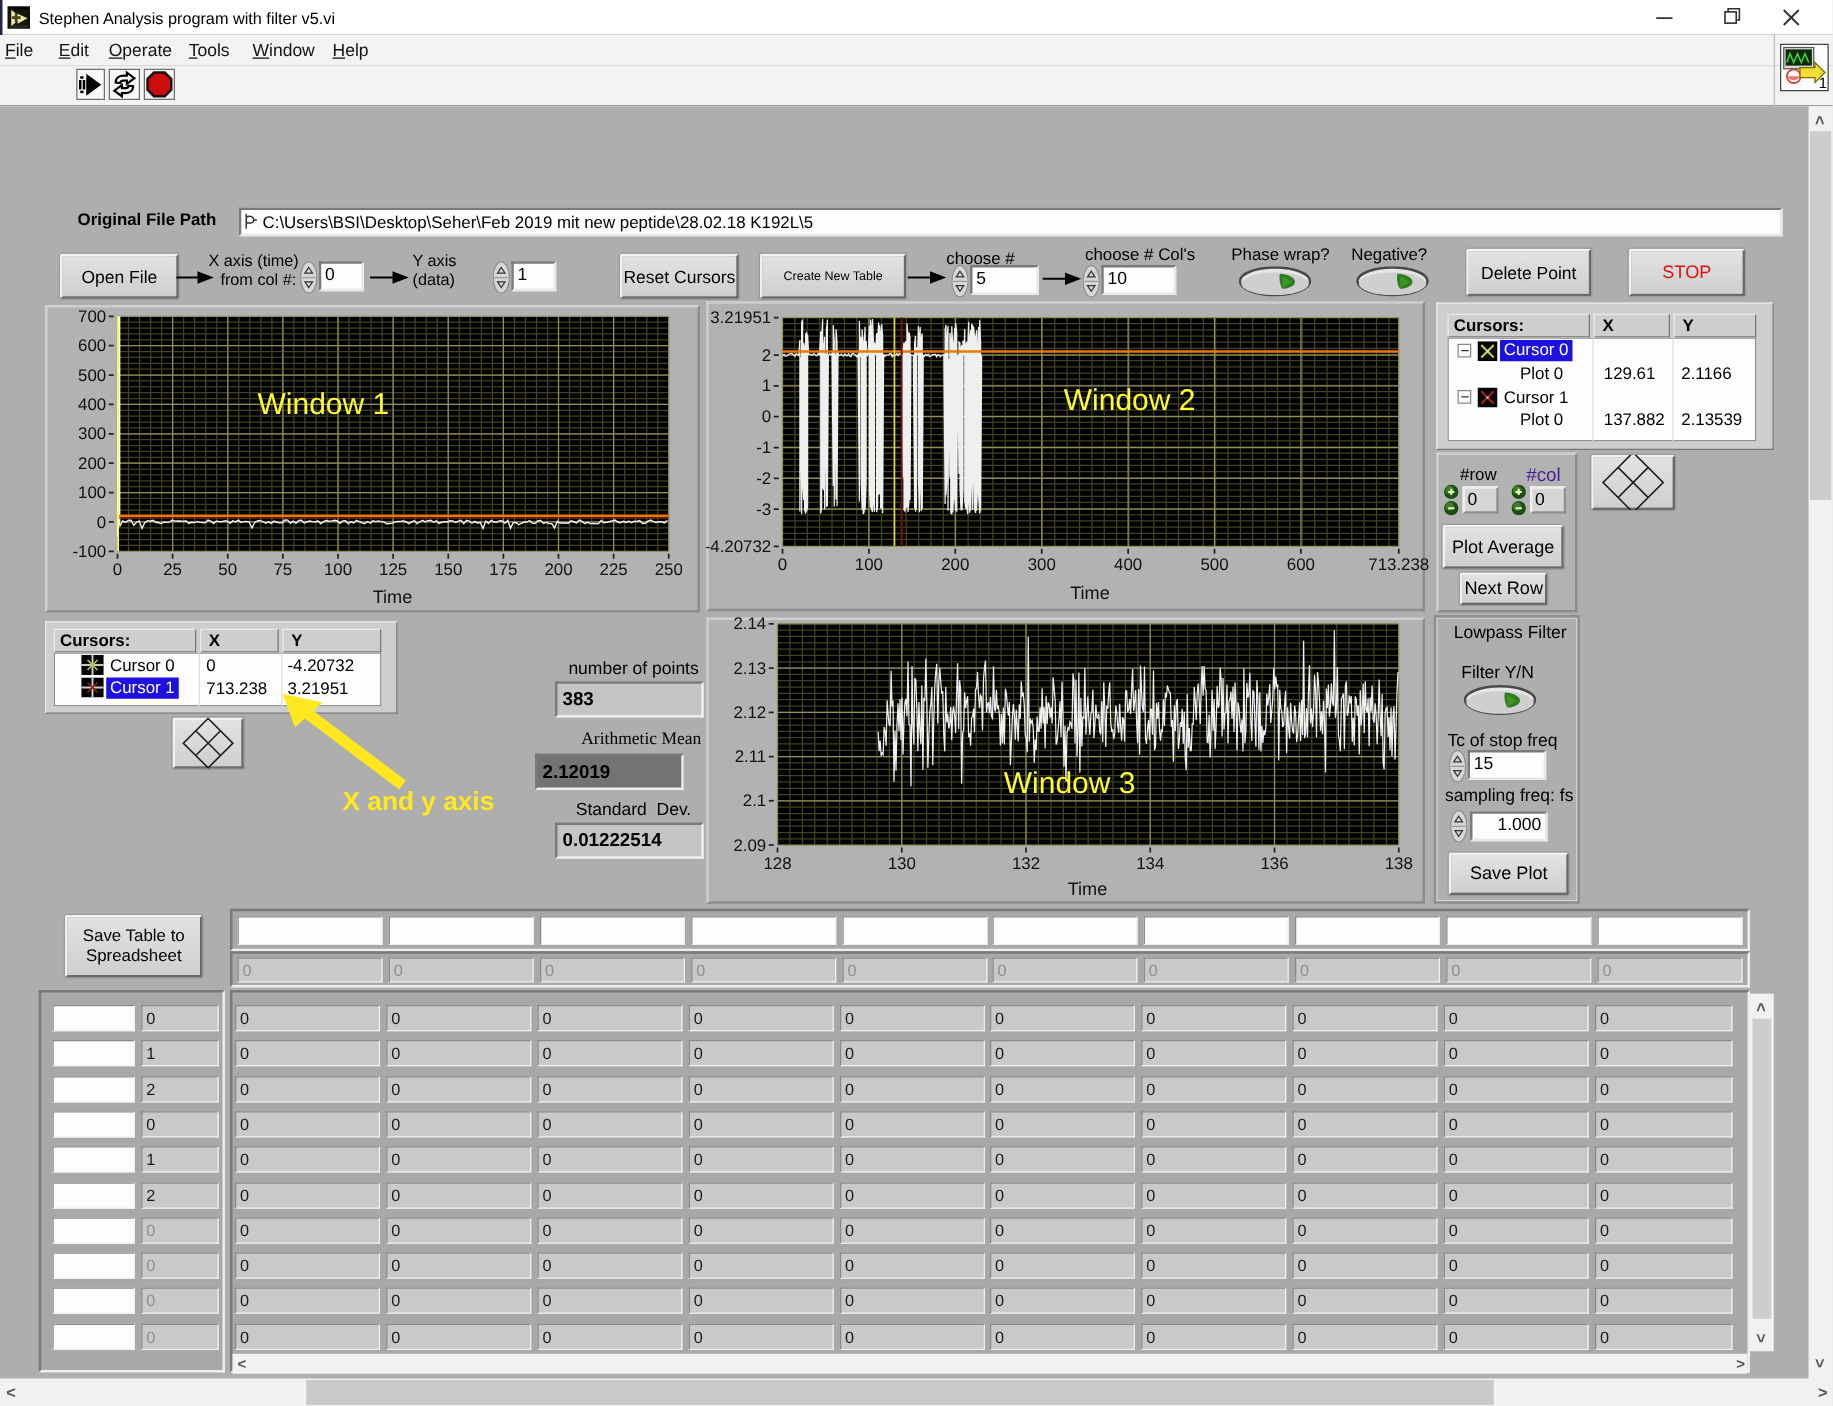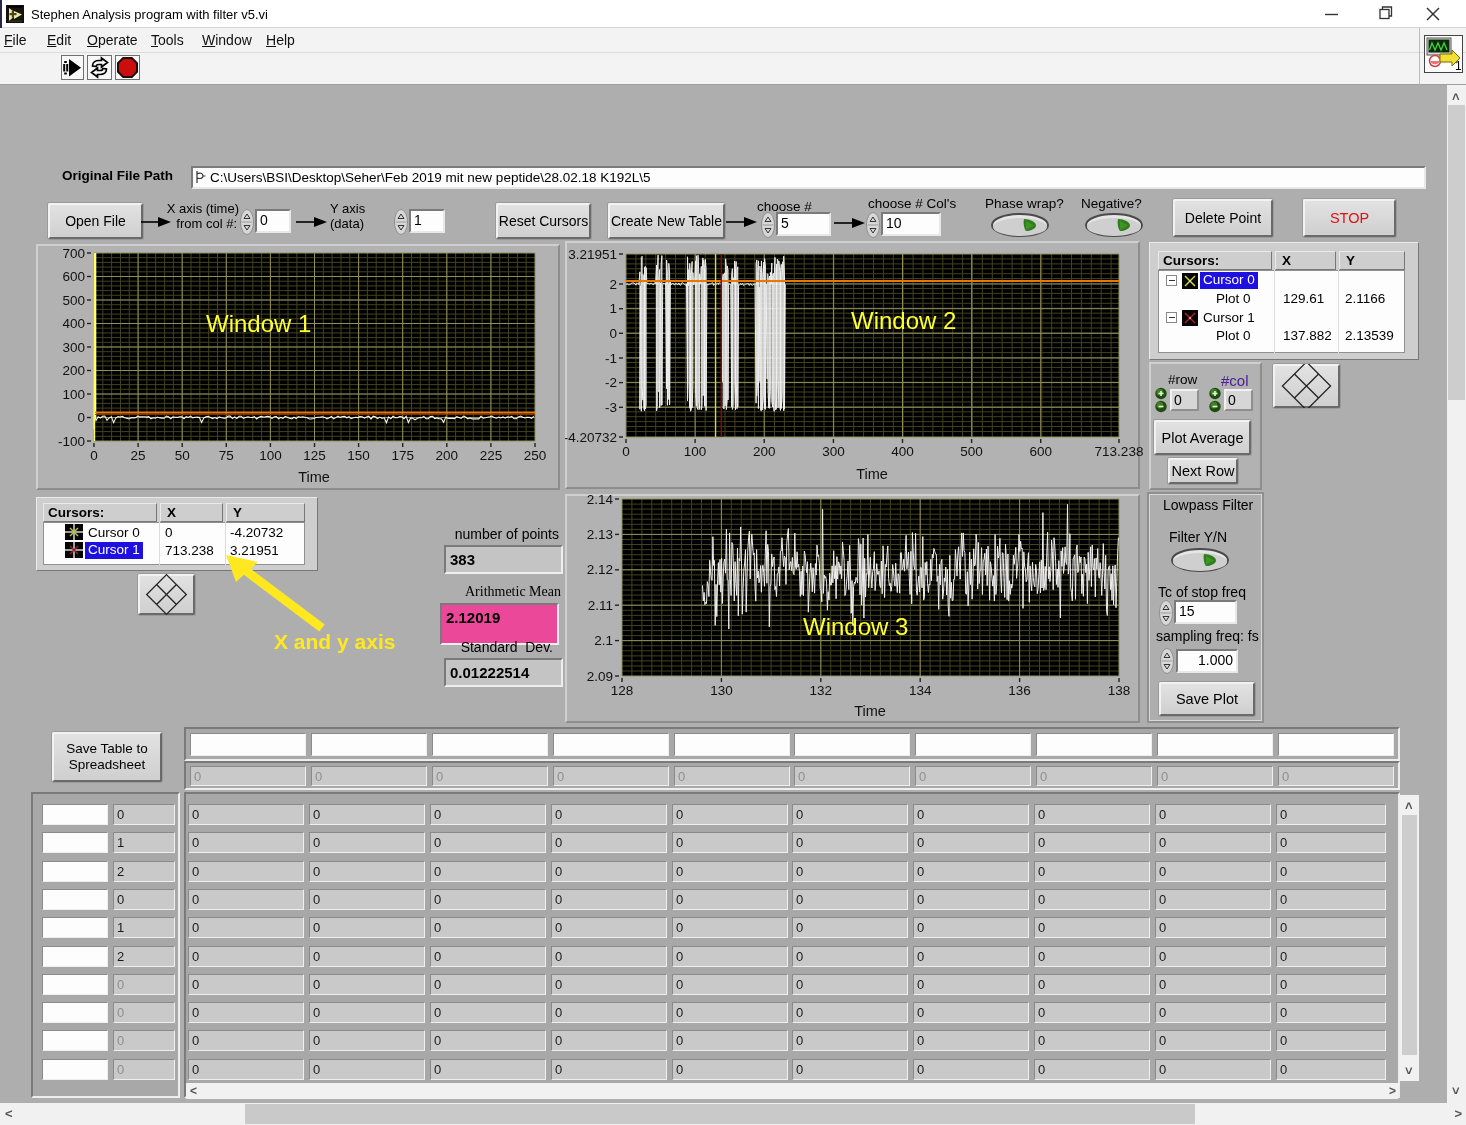--- a/index.html
+++ b/index.html
@@ -99,21 +99,21 @@
 <ellipse cx="7" cy="13" rx="6.5" ry="12.5" fill="#d7d7d7" stroke="#8f8f8f"></ellipse>
 <polygon points="7,5 10,9.5 4,9.5" fill="none" stroke="#333" stroke-width="1"></polygon>
 <polygon points="7,21 10,16.5 4,16.5" fill="none" stroke="#333" stroke-width="1"></polygon>
 <line x1="1.5" y1="13" x2="12.5" y2="13" stroke="#999" stroke-width="1"></line>
 </svg>
 <div class="abs " style="left:409px;top:209px;width:36px;height:24px;background:#fdfdfd;border-top:2px solid #7a7a7a;border-left:2px solid #7a7a7a;border-right:2px solid #e8e8e8;border-bottom:2px solid #e8e8e8"><span style="font-size:14px;padding-left:3px">1</span></div>
 <div class="abs btn" style="left:496px;top:203px;width:95px;height:36px;">
     <span style="font-size:14px">Reset Cursors</span>
   </div>
 <div class="abs btn" style="left:608px;top:203px;width:117px;height:36px;">
-    <span style="font-size:14px">Create New Table</span>
+    <span style="font-size:10px">Create New Table</span>
   </div>
 <svg class="abs" style="left:726px;top:216px" width="31" height="12" viewBox="0 0 31 12">
 <line x1="0" y1="6" x2="19" y2="6" stroke="#000" stroke-width="1.6"></line>
 <polygon points="18,1 18,11 31,6" fill="#000"></polygon>
   </svg>
 <div class="abs" style="left:757px;top:199px;font-size:13.5px;font-weight:normal;color:#000;white-space:nowrap;">choose #</div>
 <svg class="abs" style="left:761px;top:212px" width="14" height="26" viewBox="0 0 14 26">
 <ellipse cx="7" cy="13" rx="6.5" ry="12.5" fill="#d7d7d7" stroke="#8f8f8f"></ellipse>
 <polygon points="7,5 10,9.5 4,9.5" fill="none" stroke="#333" stroke-width="1"></polygon>
 <polygon points="7,21 10,16.5 4,16.5" fill="none" stroke="#333" stroke-width="1"></polygon>
@@ -690,21 +690,21 @@
 </g>
   </svg>
 <svg class="abs" style="left:225px;top:555px" width="190" height="110" viewBox="0 0 190 110">
 <line x1="16" y1="12" x2="97" y2="73" stroke="#ffe820" stroke-width="9"></line>
 <polygon points="1,0 33,7 11,27" fill="#ffe820"></polygon>
 </svg>
 <div class="abs" style="left:274px;top:630px;font-size:21px;font-weight:bold;color:#ffe820;white-space:nowrap;">X and y axis</div>
 <div class="abs" style="right:907px;top:526px;font-size:14px;font-weight:normal;color:#000;white-space:nowrap;">number of points</div>
 <div class="abs " style="left:444px;top:545px;width:119px;height:29px;background:#c4c4c4;border-top:2px solid #7a7a7a;border-left:2px solid #7a7a7a;border-right:2px solid #eee;border-bottom:2px solid #eee"><span style="font-size:15px;font-weight:bold;padding-left:4px;line-height:25px">383</span></div>
 <div class="abs" style="right:905px;top:584px;font-size:14px;font-weight:normal;color:#000;white-space:nowrap;font-family:Liberation Serif, serif;">Arithmetic Mean</div>
-<div class="abs " style="left:440px;top:603px;width:119px;height:42px;background:#ec4899;border-top:2px solid #7a7a7a;border-left:2px solid #7a7a7a;border-right:2px solid #eee;border-bottom:2px solid #eee"><span style="font-size:15px;font-weight:bold;padding-left:4px;line-height:25px">2.12019</span></div>
+<div class="abs " style="left:428px;top:603px;width:119px;height:29px;background:#737373;border-top:2px solid #7a7a7a;border-left:2px solid #7a7a7a;border-right:2px solid #eee;border-bottom:2px solid #eee"><span style="font-size:15px;font-weight:bold;padding-left:4px;line-height:25px">2.12019</span></div>
 <div class="abs" style="right:913px;top:639px;font-size:14px;font-weight:normal;color:#000;white-space:nowrap;">Standard&nbsp;&nbsp;Dev.</div>
 <div class="abs " style="left:444px;top:658px;width:119px;height:29px;background:#c4c4c4;border-top:2px solid #7a7a7a;border-left:2px solid #7a7a7a;border-right:2px solid #eee;border-bottom:2px solid #eee"><span style="font-size:15px;font-weight:bold;padding-left:4px;line-height:25px">0.01222514</span></div>
 <div class="abs " style="left:1147px;top:492px;width:117px;height:231px;border:2px solid #8f8f8f;box-shadow:inset 0 0 0 1px #d8d8d8"></div>
 <div class="abs" style="left:1163px;top:497px;font-size:14px;font-weight:normal;color:#000;white-space:nowrap;">Lowpass Filter</div>
 <div class="abs" style="left:1169px;top:529px;font-size:14px;font-weight:normal;color:#000;white-space:nowrap;">Filter Y/N</div>
 <svg class="abs" style="left:1170px;top:548px" width="60" height="25" viewBox="0 0 60 25">
 <ellipse cx="30" cy="12" rx="28" ry="11" fill="#e6e6e6" stroke="#4a4a4a" stroke-width="2"></ellipse>
 <ellipse cx="30" cy="14" rx="27" ry="9" fill="#cfcfcf"></ellipse>
 <path d="M34 6 C40 6 46 9 46 12.5 C46 16 40 18 36 18 C34 16 33 9 34 6 Z" fill="#2f7d1d"></path>
 <polygon points="36,8 44,12.5 36,17" fill="#3f9427"></polygon>

